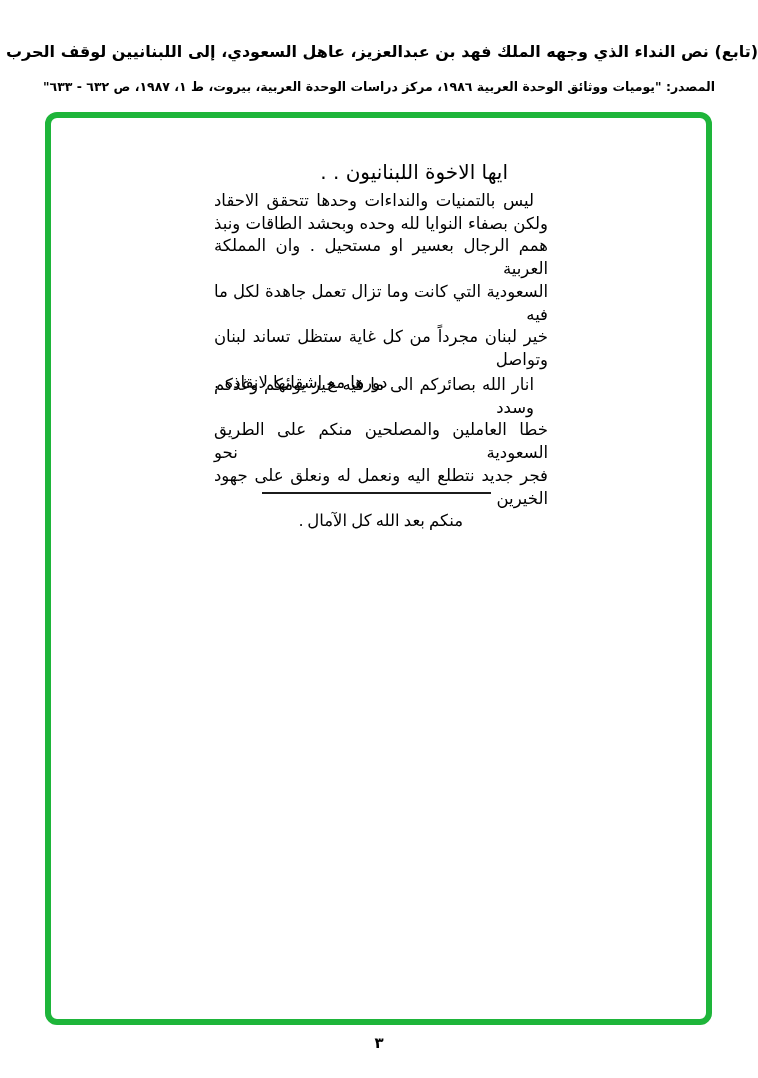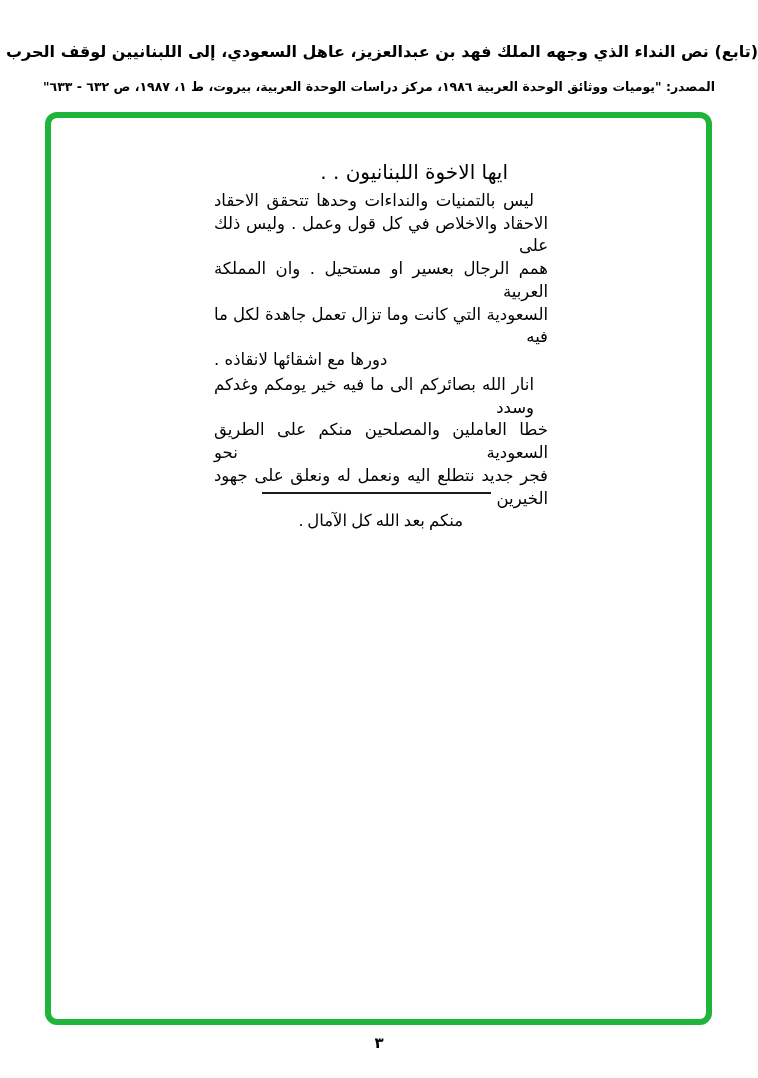--- a/index.html
+++ b/index.html
@@ -79,23 +79,24 @@
 <div class="header-title">(تابع) نص النداء الذي وجهه الملك فهد بن عبدالعزيز، عاهل السعودي، إلى اللبنانيين لوقف الحرب الأهلية الدائرة بينهم</div>
 
 <div class="header-source">المصدر: "يوميات ووثائق الوحدة العربية ١٩٨٦، مركز دراسات الوحدة العربية، بيروت، ط ١، ١٩٨٧، ص ٦٣٢ - ٦٣٣"</div>
 
 <div class="doc-frame"></div>
 
 <div class="salutation">ايها الاخوة اللبنانيون . .</div>
 
 <div class="para para-1">
   <div class="line first">ليس بالتمنيات والنداءات وحدها تتحقق الاحقاد</div>
-  <div class="line">الاحقاد والاخلاص في كل قول وعمل . وليس ذلك على</div>
+  <div class="line">ولكن بصفاء النوايا لله وحده وبحشد الطاقات ونبذ</div>
   <div class="line">همم الرجال بعسير او مستحيل . وان المملكة العربية</div>
   <div class="line">السعودية التي كانت وما تزال تعمل جاهدة لكل ما فيه</div>
+  <div class="line">خير لبنان مجرداً من كل غاية ستظل تساند لبنان وتواصل</div>
   <div class="line end-left">دورها مع اشقائها لانقاذه .</div>
 </div>
 
 <div class="para para-2">
   <div class="line first">انار الله بصائركم الى ما فيه خير يومكم وغدكم وسدد</div>
   <div class="line">خطا العاملين والمصلحين منكم على الطريق السعودية نحو</div>
   <div class="line">فجر جديد نتطلع اليه ونعمل له ونعلق على جهود الخيرين</div>
   <div class="line end-center">منكم بعد الله كل الآمال .</div>
 </div>
 

